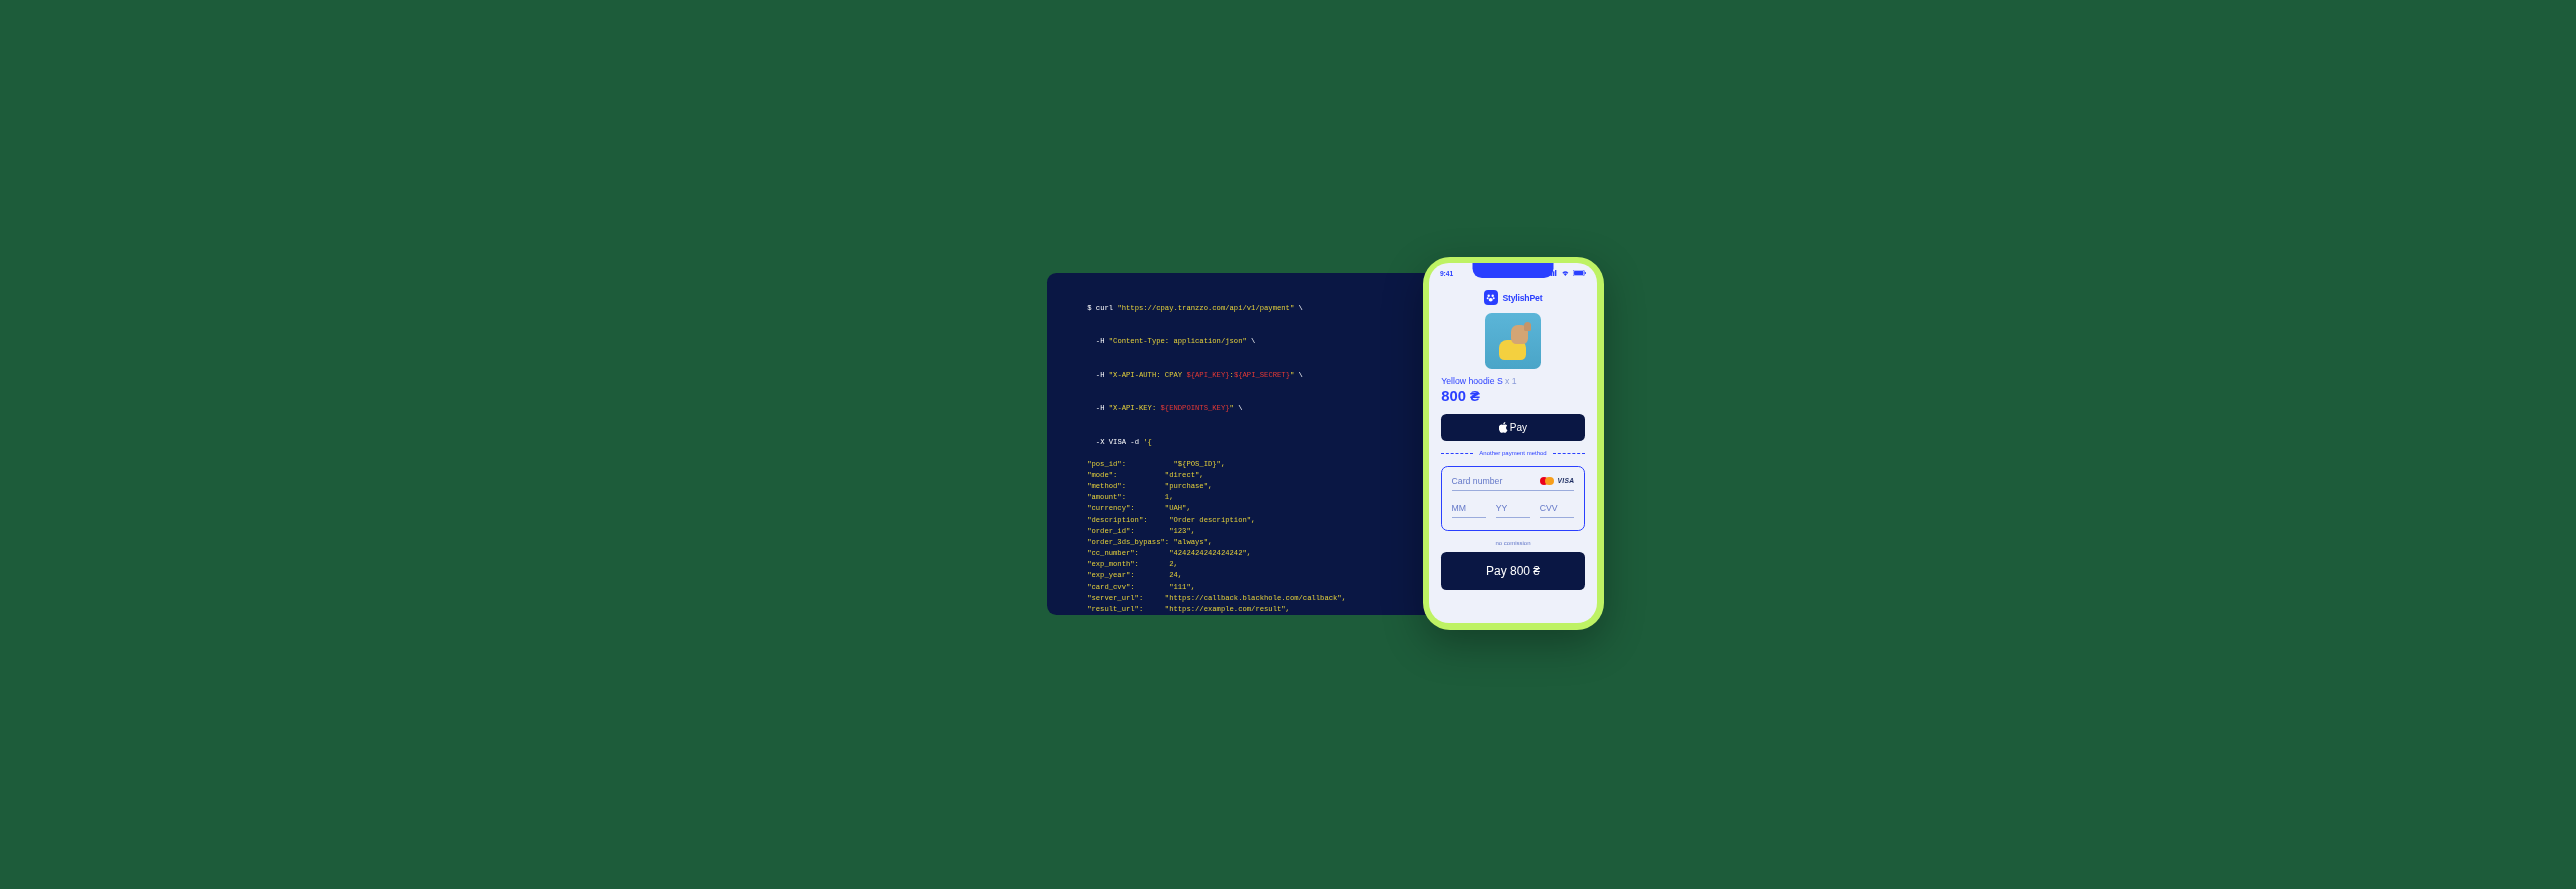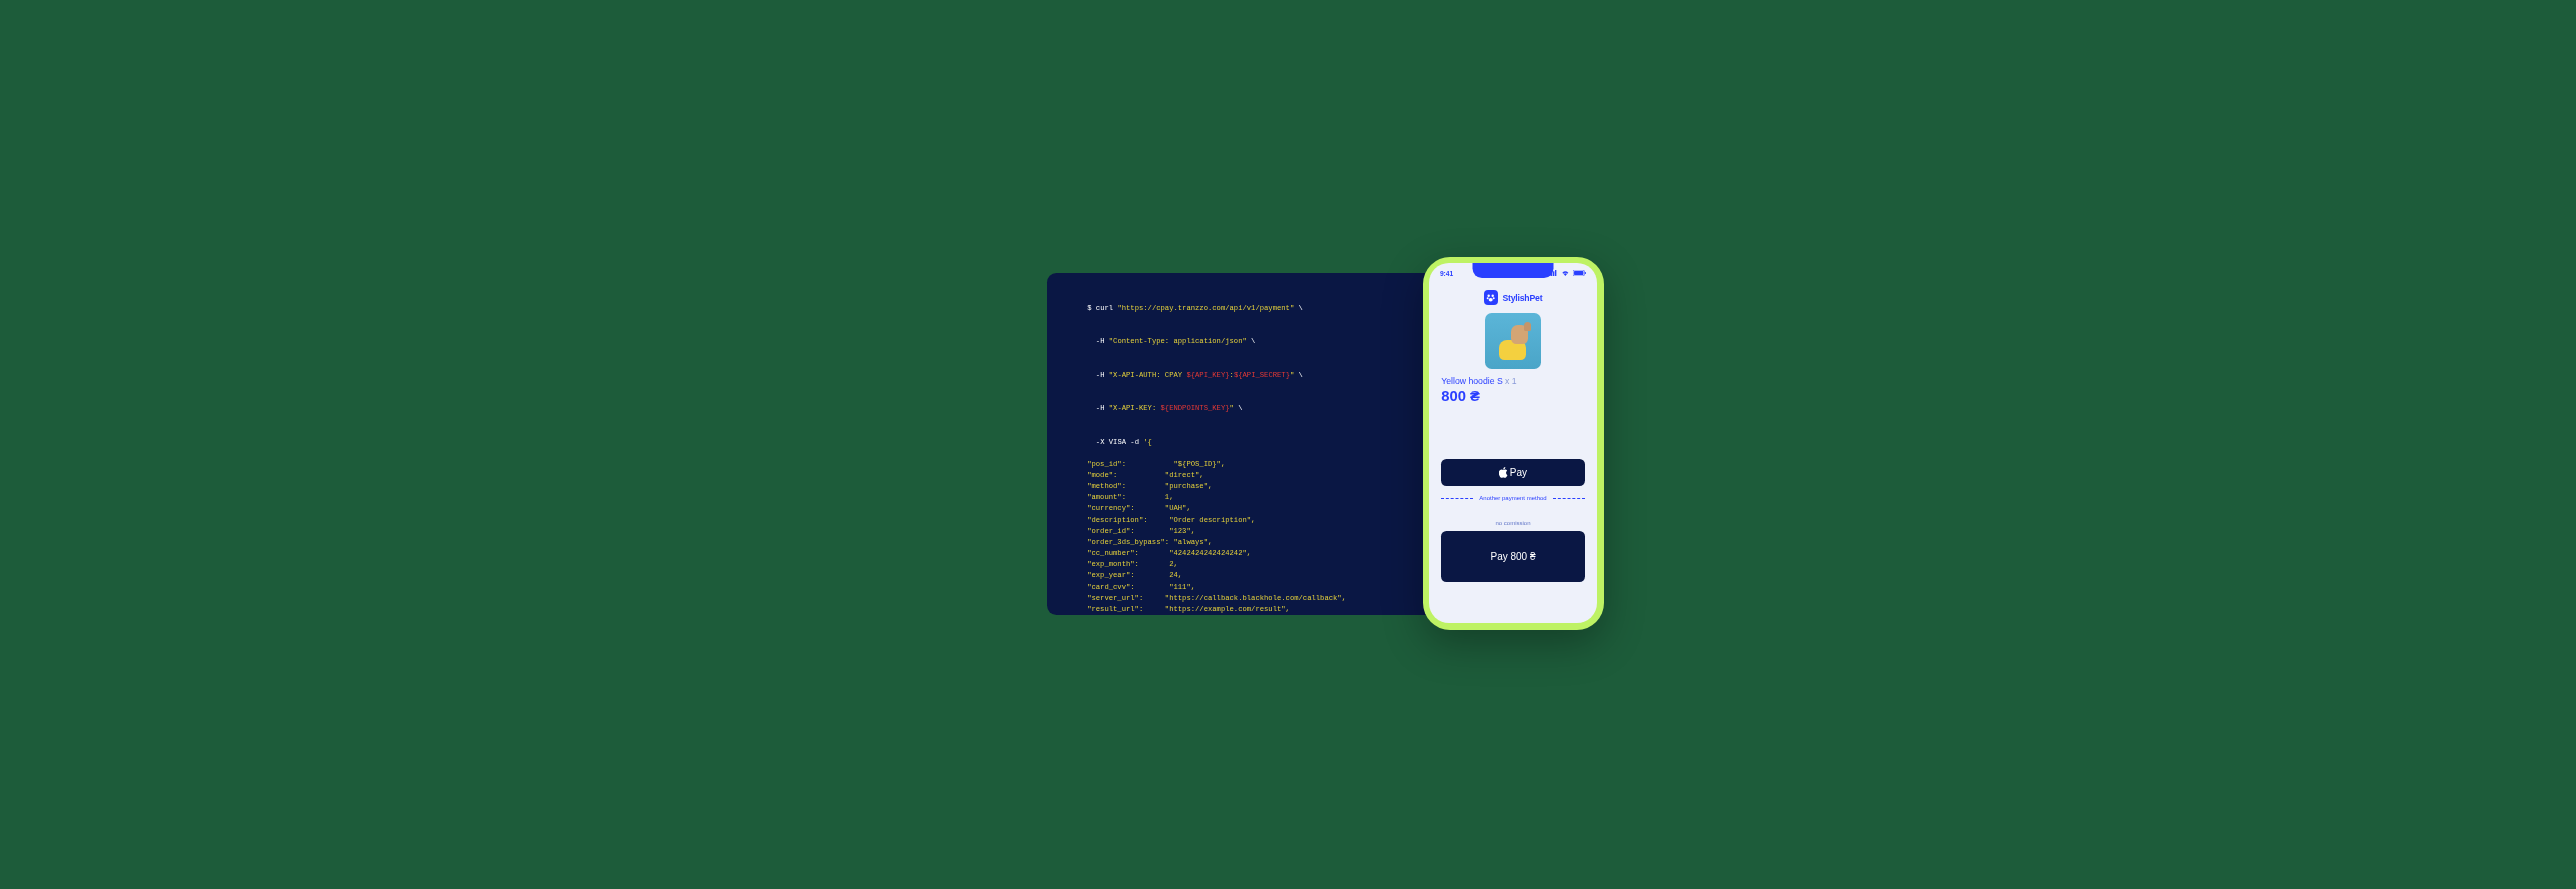--- a/index.html
+++ b/index.html
@@ -160,21 +160,20 @@
   border: none;
   border-radius: 5.4px;
   padding: 8px;
   font-size: 10px;
   font-weight: 500;
   display: flex;
   align-items: center;
   justify-content: center;
   gap: 1.3px;
   cursor: pointer;
-  margin-top: 45px;
 }
 .divider {
   display: flex;
   align-items: center;
   margin: 9.4px 0;
   gap: 6.7px;
 }
 .divider-line { flex: 1; height: 0.7px; border-top: 0.7px dashed #2a3fff; }
 .divider-text { font-size: 6px; color: #2a3fff; }
 .card-box {
@@ -204,22 +203,22 @@
   padding-bottom: 4px;
   color: #6478c8;
   font-size: 8.7px;
 }
 .no-commission { text-align: center; font-size: 6px; color: #6478c8; margin: 9.4px 0 5.4px; }
 .pay-btn {
   background: #0a1744;
   color: #fff;
   border: none;
   border-radius: 5.4px;
-  padding: 20px;
-  font-size: 10px;
+  padding: 12px;
+  font-size: 12px;
   font-weight: 500;
   cursor: pointer;
 }
 </style>
 </head>
 <body>
 
 <div class="stage">
 
   <div class="terminal">
@@ -307,20 +306,37 @@
           <svg width="9.4" height="10.7" viewBox="0 0 14 16">
               <path fill="#fff" d="M10.5 8.5c0-2 1.6-2.9 1.7-3-1-1.4-2.4-1.6-2.9-1.6-1.2-.1-2.4.7-3 .7-.6 0-1.6-.7-2.6-.7C2.3 4 1 4.8.3 6.1c-1.4 2.5-.4 6.1 1 8.1.7 1 1.5 2 2.5 2 1 0 1.4-.6 2.6-.6s1.6.6 2.6.6c1.1 0 1.8-1 2.5-2 .8-1.1 1.1-2.2 1.1-2.3-.1 0-2.1-.8-2.1-3.4zM8.6 2.6c.5-.7.9-1.6.8-2.6-.8 0-1.8.6-2.3 1.2-.5.6-.9 1.6-.8 2.5.9.1 1.8-.5 2.3-1.1z"></path>
             </svg>
           <span>Pay</span>
         </button>
         <div class="divider">
           <div class="divider-line"></div>
           <span class="divider-text">Another payment method</span>
           <div class="divider-line"></div>
         </div>
+        <div class="card-box">
+          <div class="card-row1">
+            <span class="card-placeholder">Card number</span>
+            <div class="card-logos">
+              <div class="mc">
+                  <div class="mc-circle mc-red"></div>
+                  <div class="mc-circle mc-yellow"></div>
+                </div>
+              <span class="visa">VISA</span>
+            </div>
+          </div>
+          <div class="card-row2">
+            <div class="small-field">MM</div>
+            <div class="small-field">YY</div>
+            <div class="small-field">CVV</div>
+          </div>
+        </div>
         <div class="no-commission">no comission</div>
         <button class="pay-btn">Pay 800 ₴</button>
       </div>
     </div>
   </div>
 
 </div>
 
 
 </body></html>

